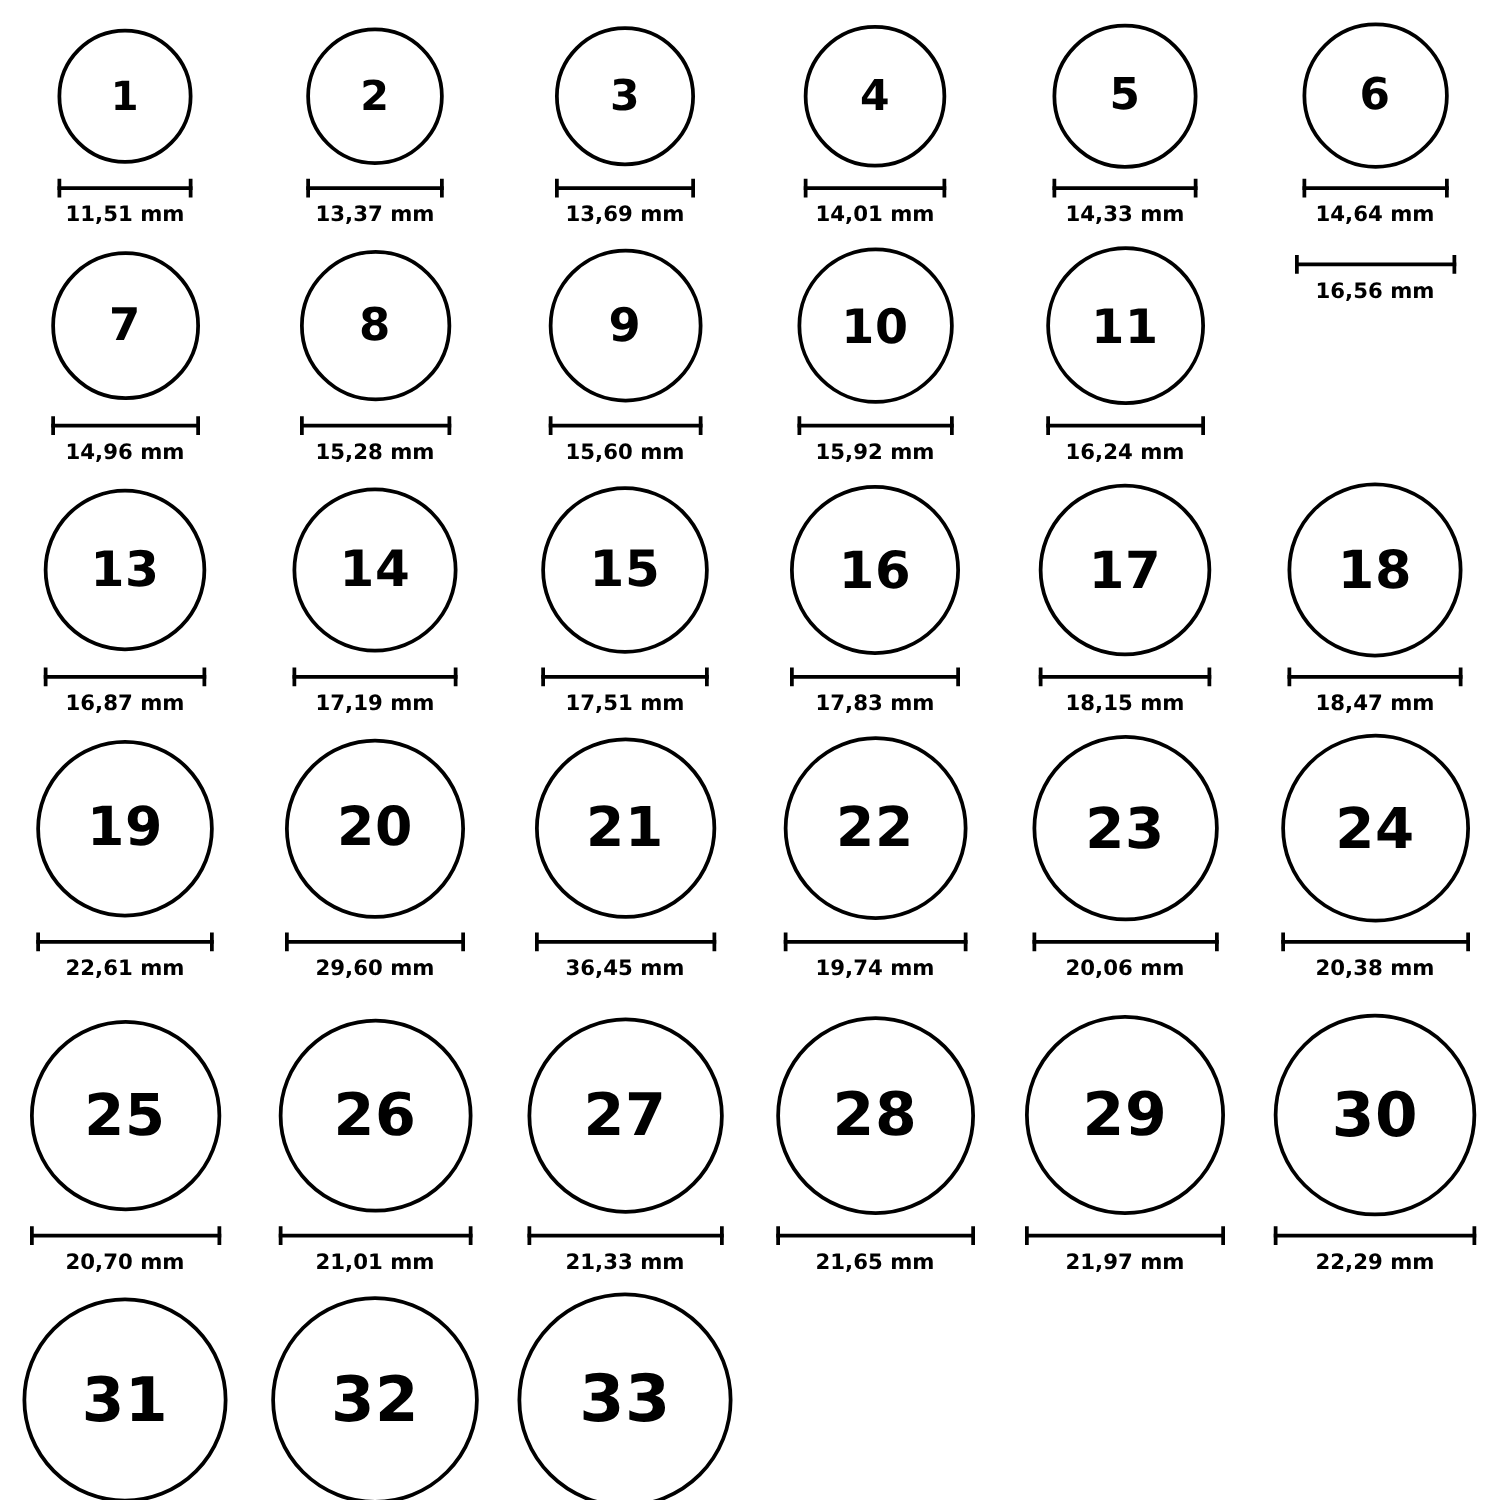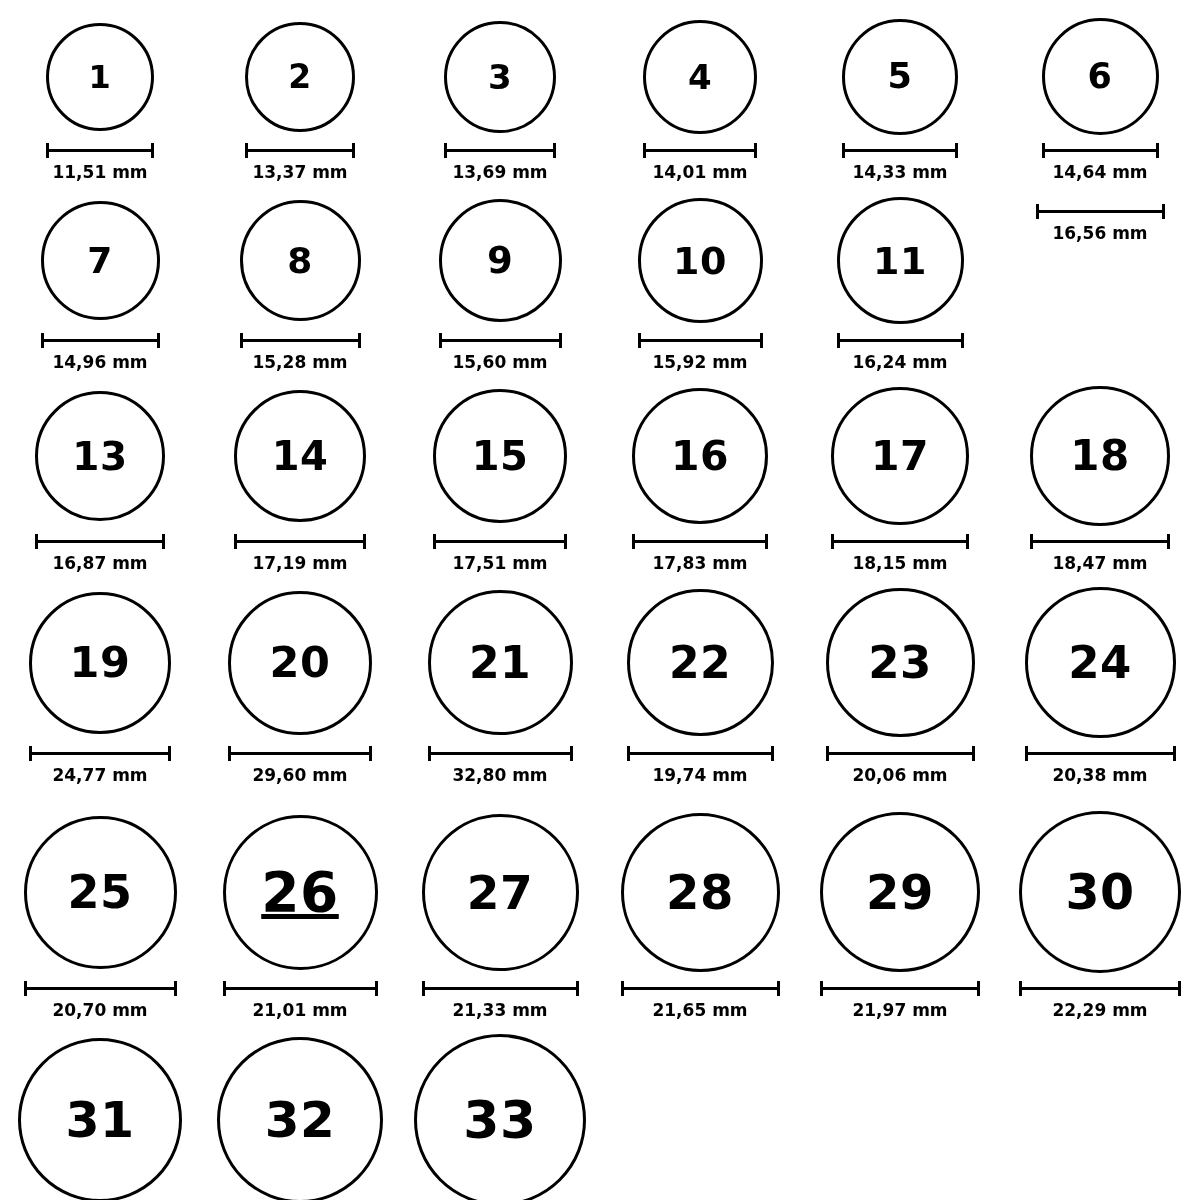--- a/index.html
+++ b/index.html
@@ -322,21 +322,21 @@
         <div class="ring-wrap" style="height: 151px;">
           <div class="ring" style="width: 142px; height: 142px;">
             <span class="ring-number" style="font-size: 43px;">19</span>
           </div>
         </div>
         <div class="measure" style="width: 142px;">
           <div class="bar"></div>
           <div class="cap left"></div>
           <div class="cap right"></div>
         </div>
-        <div class="mm-label">24,77 mm</div>
+        <div class="mm-label">22,61 mm</div>
       </div>
       <div class="cell" style="margin-bottom: 14px;">
         <div class="ring-wrap" style="height: 151px;">
           <div class="ring" style="width: 144px; height: 144px;">
             <span class="ring-number" style="font-size: 43px;">20</span>
           </div>
         </div>
         <div class="measure" style="width: 144px;">
           <div class="bar"></div>
           <div class="cap left"></div>
@@ -348,21 +348,21 @@
         <div class="ring-wrap" style="height: 151px;">
           <div class="ring" style="width: 145px; height: 145px;">
             <span class="ring-number" style="font-size: 44px;">21</span>
           </div>
         </div>
         <div class="measure" style="width: 145px;">
           <div class="bar"></div>
           <div class="cap left"></div>
           <div class="cap right"></div>
         </div>
-        <div class="mm-label">32,80 mm</div>
+        <div class="mm-label">36,45 mm</div>
       </div>
       <div class="cell" style="margin-bottom: 14px;">
         <div class="ring-wrap" style="height: 151px;">
           <div class="ring" style="width: 147px; height: 147px;">
             <span class="ring-number" style="font-size: 44px;">22</span>
           </div>
         </div>
         <div class="measure" style="width: 147px;">
           <div class="bar"></div>
           <div class="cap left"></div>
@@ -405,21 +405,21 @@
         <div class="measure" style="width: 153px;">
           <div class="bar"></div>
           <div class="cap left"></div>
           <div class="cap right"></div>
         </div>
         <div class="mm-label">20,70 mm</div>
       </div>
       <div class="cell" style="margin-bottom: 14px;">
         <div class="ring-wrap" style="height: 162px;">
           <div class="ring" style="width: 155px; height: 155px;">
-            <span class="ring-number" style="font-size: 55px; text-decoration: underline;">26</span>
+            <span class="ring-number" style="font-size: 47px;">26</span>
           </div>
         </div>
         <div class="measure" style="width: 155px;">
           <div class="bar"></div>
           <div class="cap left"></div>
           <div class="cap right"></div>
         </div>
         <div class="mm-label">21,01 mm</div>
       </div>
       <div class="cell" style="margin-bottom: 14px;">

